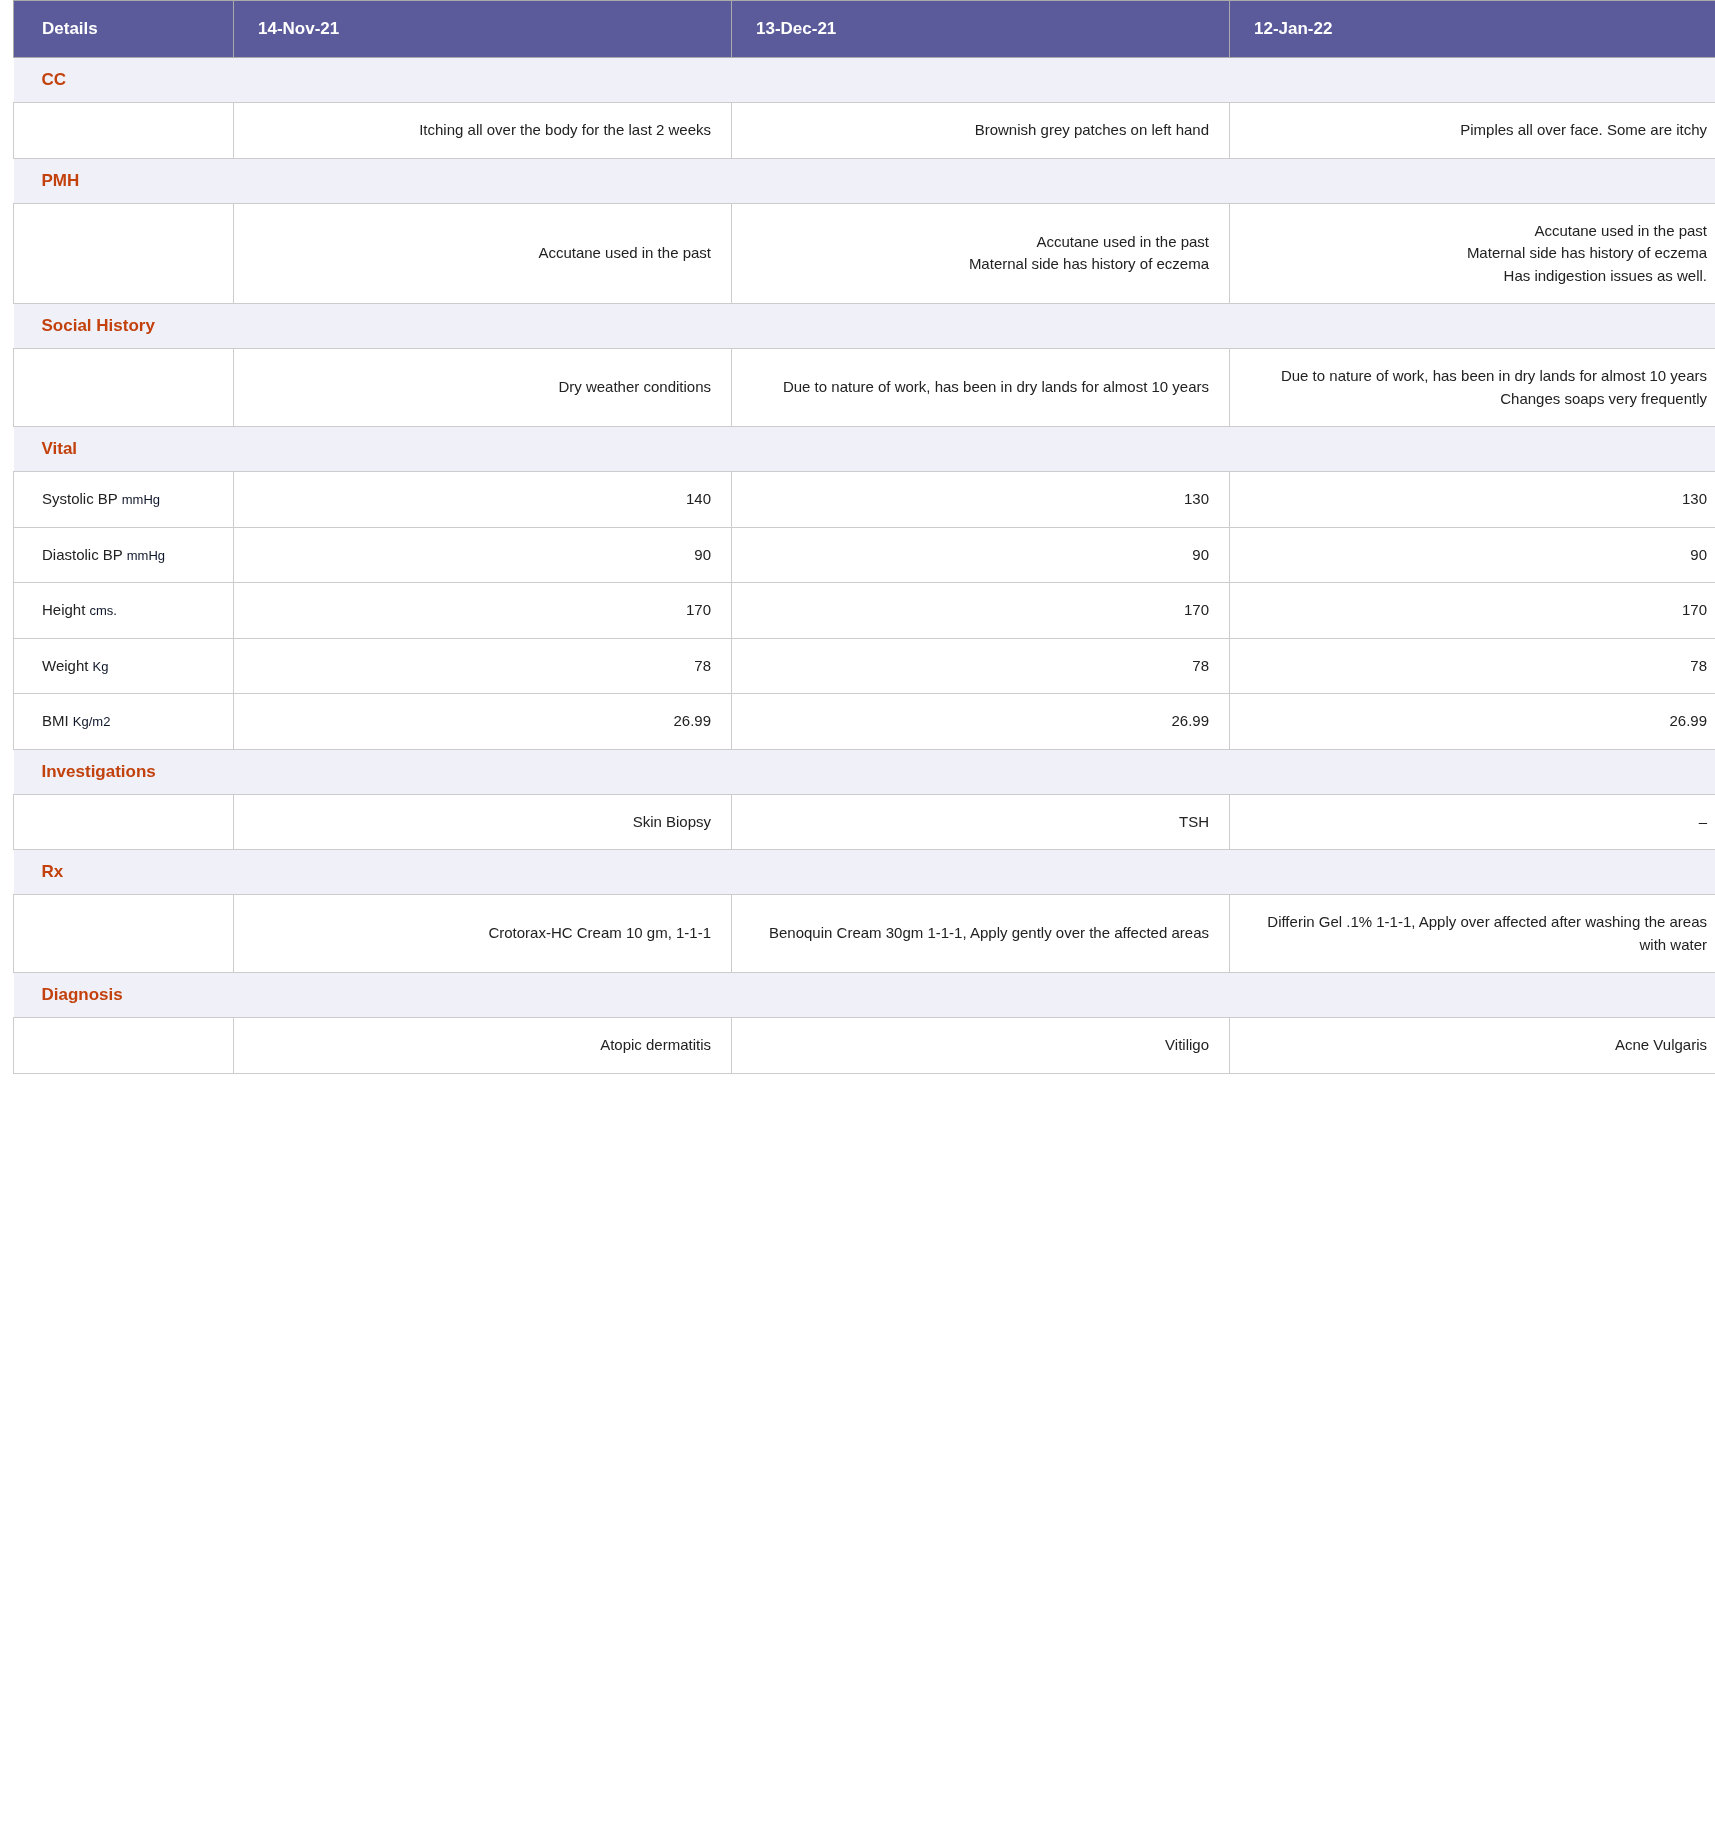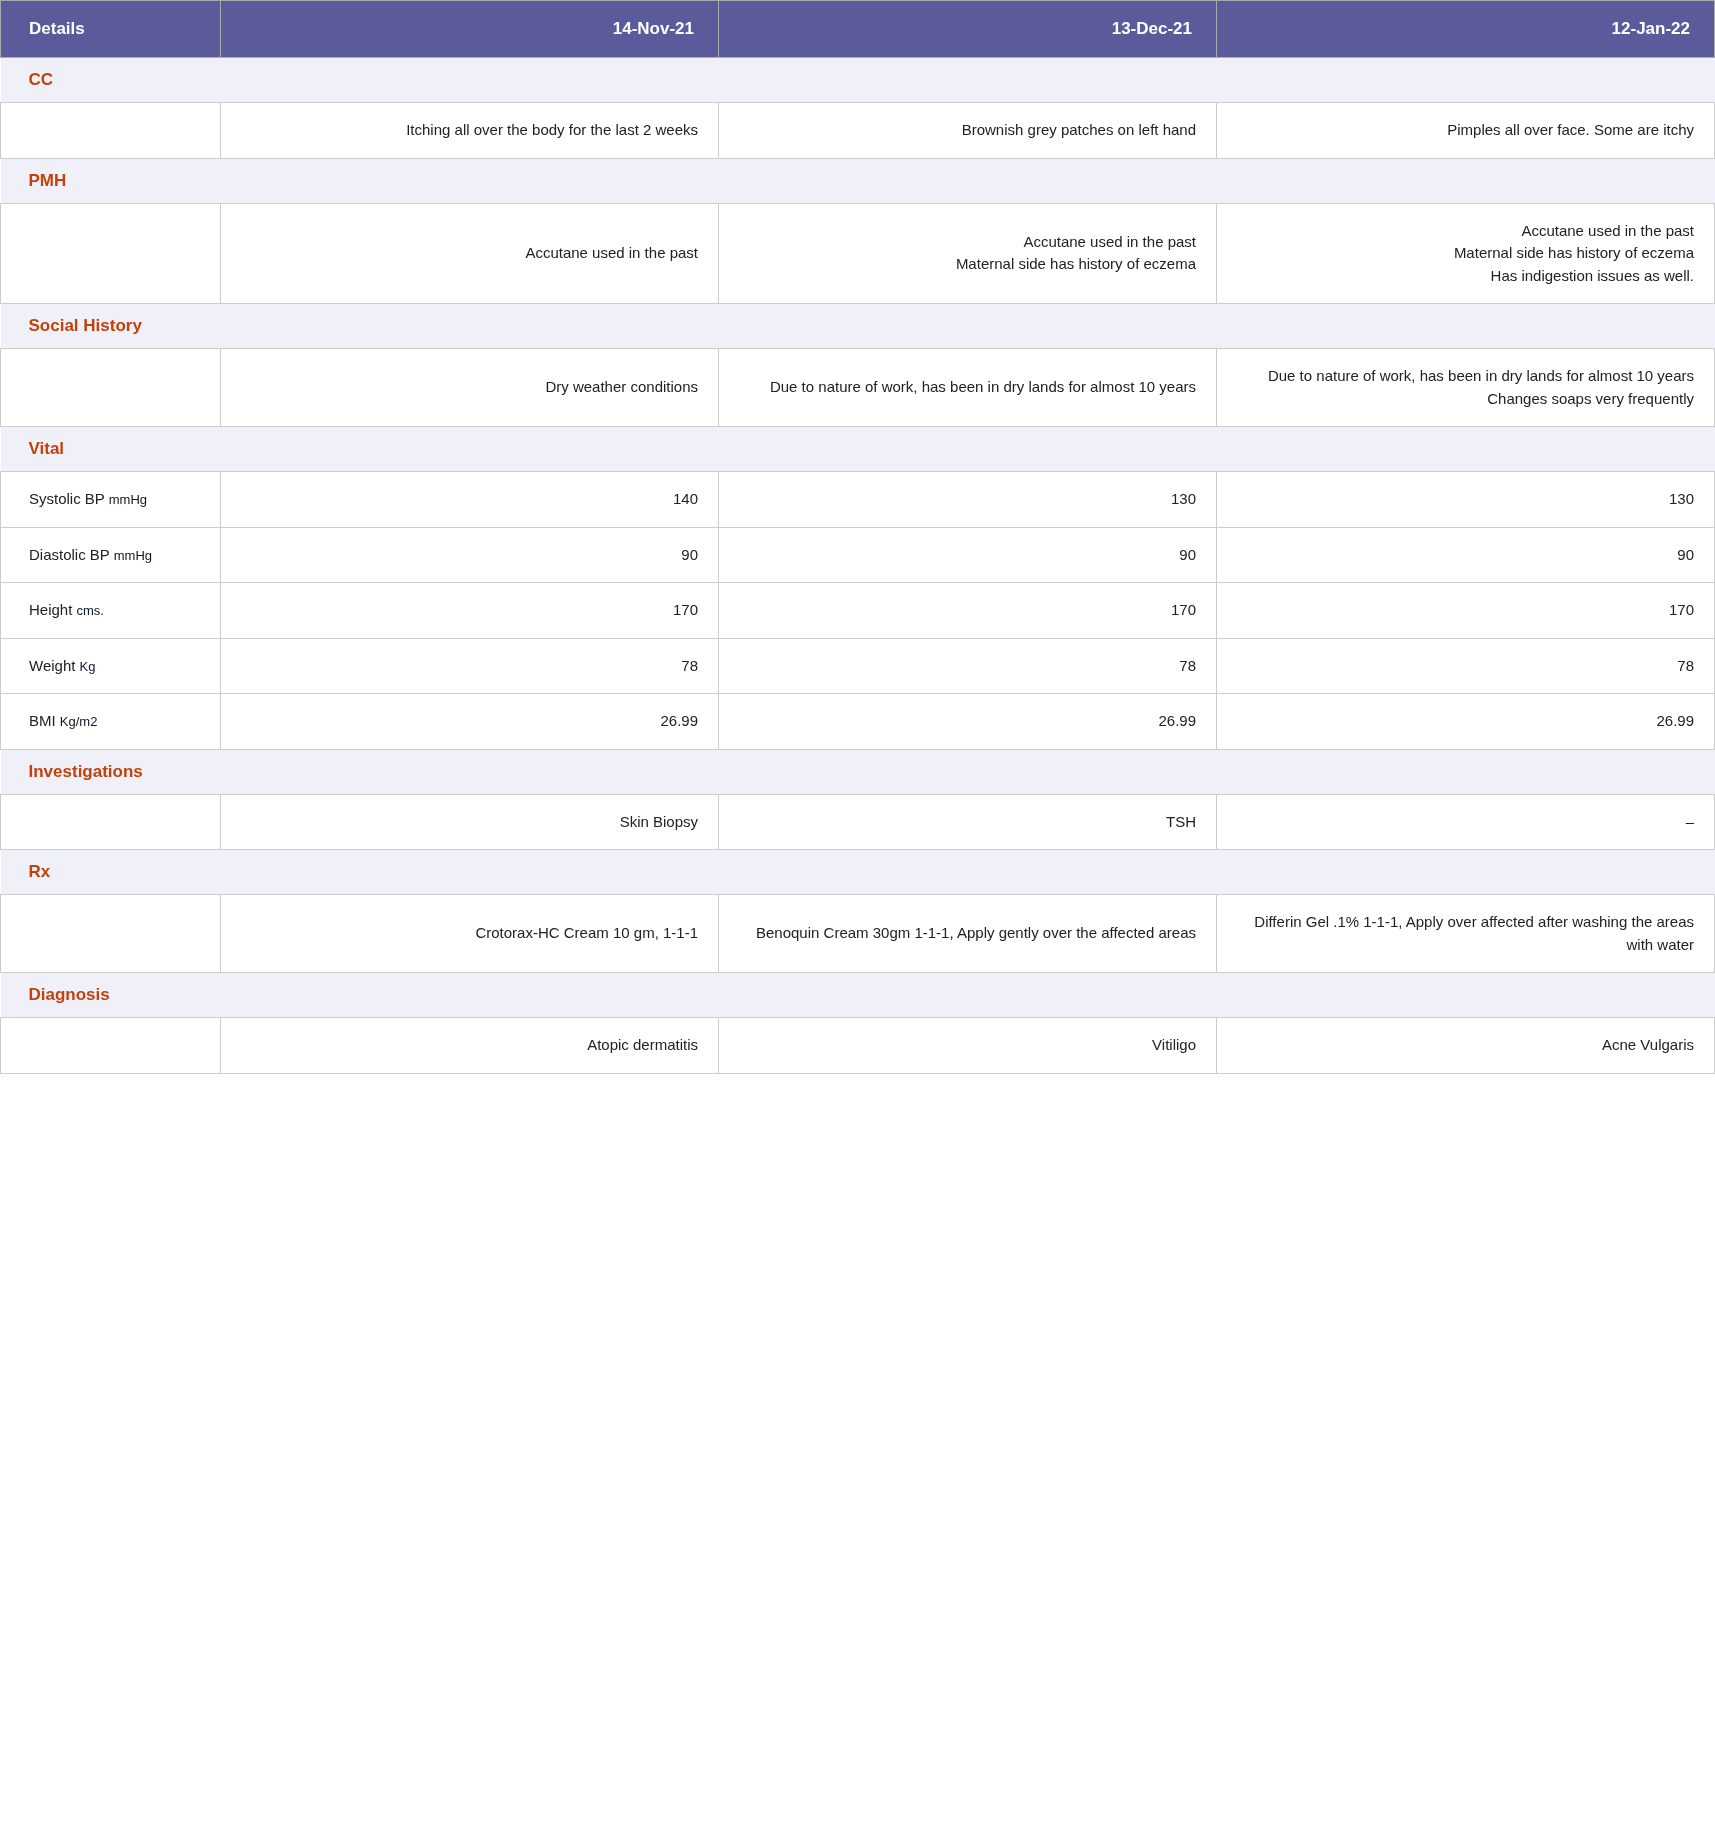--- a/index.html
+++ b/index.html
@@ -5,37 +5,38 @@
     * { box-sizing: border-box; margin: 0; padding: 0; }
     body {
       font-family: Arial, sans-serif;
       font-size: 15px;
       background: #fff;
       color: #222;
     }
     .table-wrapper {
       width: 1526px;
       border-collapse: collapse;
+      padding-left: 13px;
     }
     table {
       width: 100%;
       border-collapse: collapse;
       table-layout: fixed;
     }
     col.col-details { width: 220px; }
     col.col-date { width: 498px; }
 
     
     thead tr th {
       background: #5b5b9b;
       color: #fff;
       font-weight: bold;
       font-size: 17px;
       padding: 18px 24px;
-      text-align: right;
+      text-align: left;
       border: 1px solid #aaa;
     }
     thead tr th.col-details-header {
       text-align: left;
       padding-left: 28px;
     }
 
     
     tr.section-header td {
       background: #f0f0f8;

